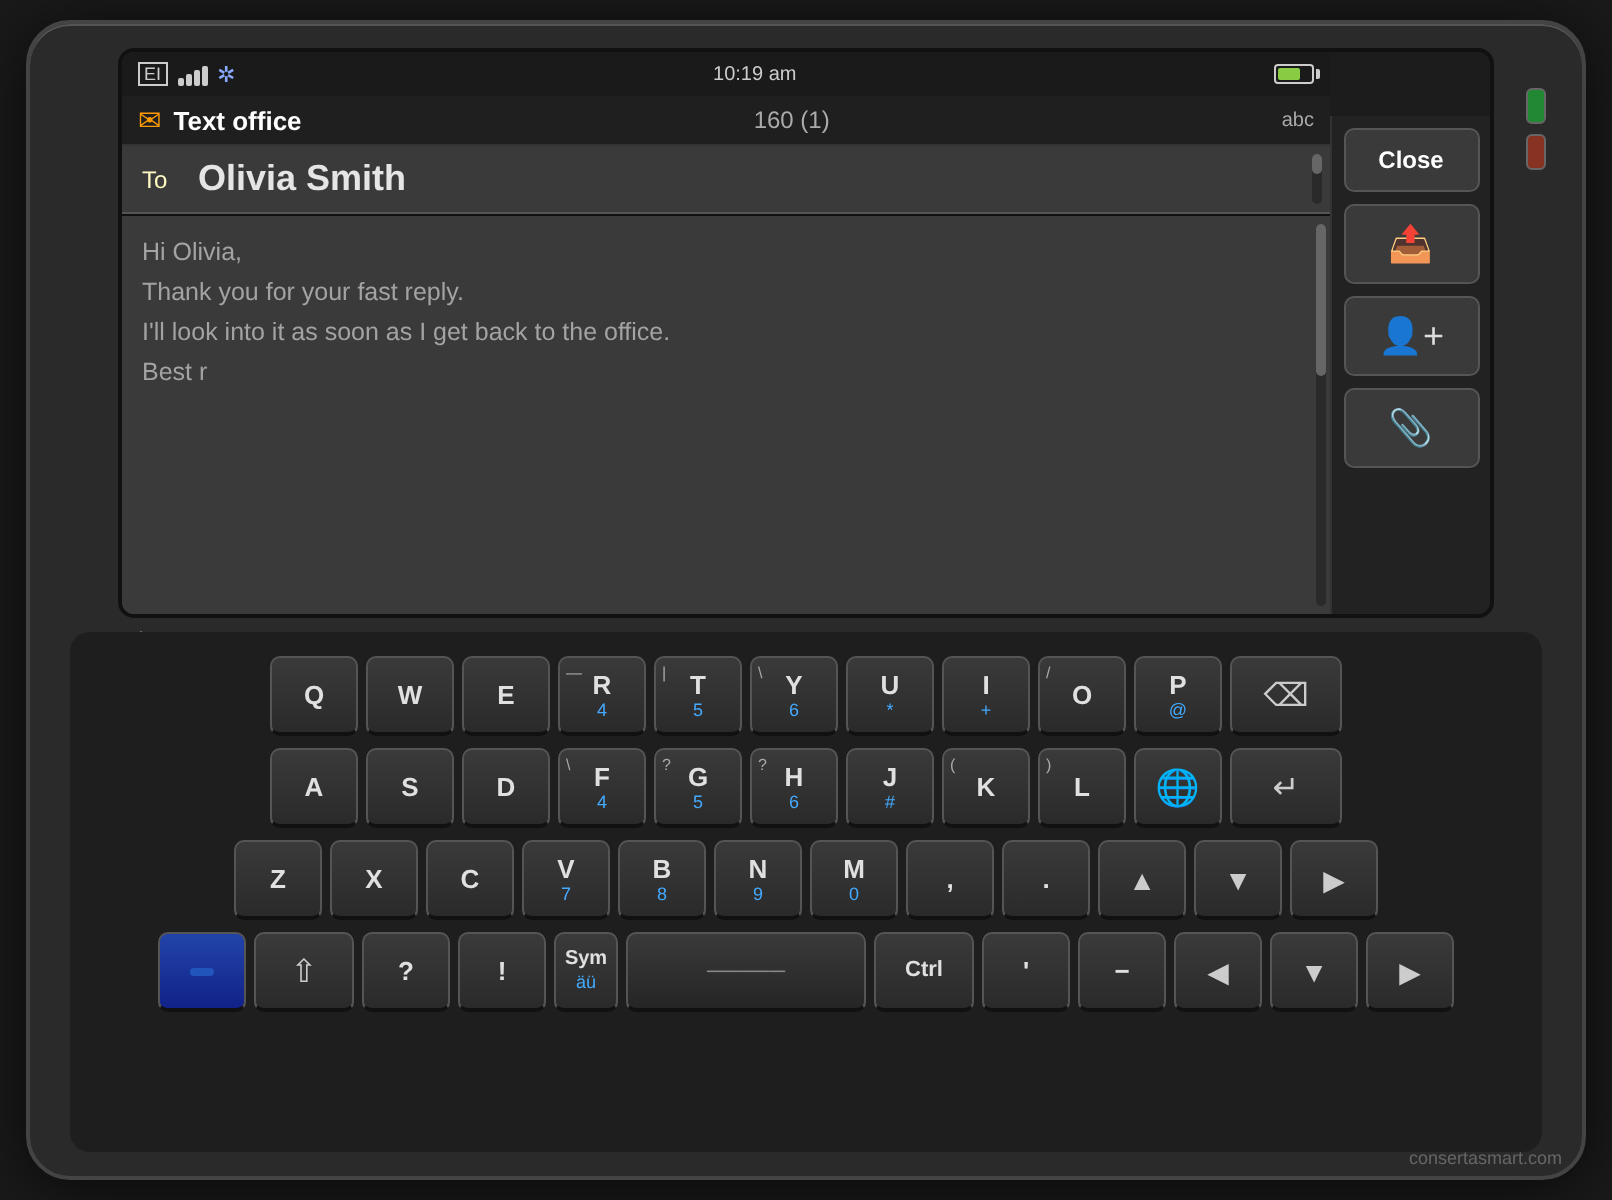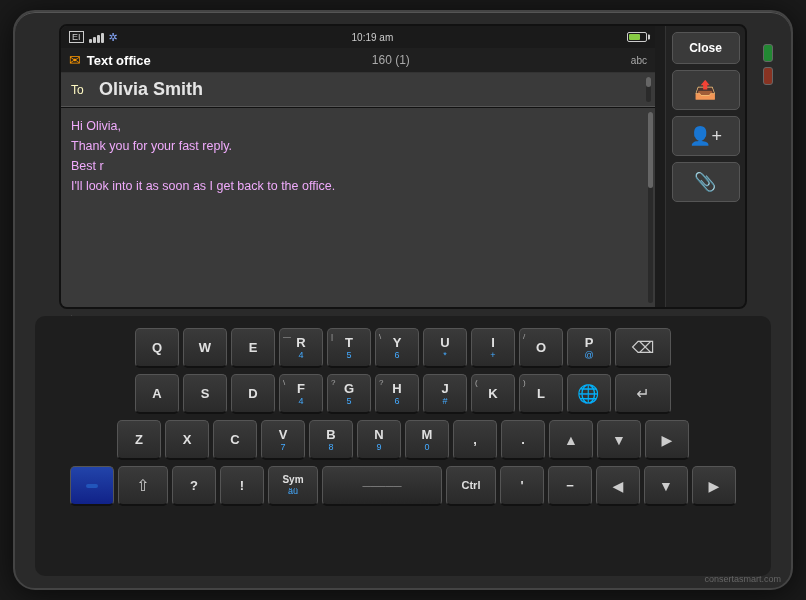--- a/index.html
+++ b/index.html
@@ -43,21 +43,20 @@
       top: 12px;
       left: 44px;
       right: 44px;
       height: 285px;
       background: #1c1c1c;
       border-radius: 8px;
       border: 2px solid #111;
       display: flex;
       flex-direction: row;
       overflow: hidden;
-      gap: 10px;
     }
 
     .screen-main {
       flex: 1;
       background: #2b2b2b;
       display: flex;
       flex-direction: column;
     }
 
     
@@ -181,21 +180,21 @@
     @keyframes blink { 0%,100%{opacity:1} 50%{opacity:0} }
 
     
     .msg-body {
       flex: 1;
       background: #3a3a3a;
       padding: 8px 10px;
       position: relative;
     }
     .msg-body-text {
-      color: #f0abfc;
+      color: #a3a3a3;
       font-size: 12.5px;
       line-height: 1.6;
     }
     .msg-scrollbar {
       position: absolute;
       right: 2px;
       top: 4px;
       bottom: 4px;
       width: 5px;
       background: #2a2a2a;
@@ -211,20 +210,21 @@
     
     .screen-sidebar {
       width: 80px;
       background: #222;
       display: flex;
       flex-direction: column;
       align-items: center;
       padding: 6px 4px;
       gap: 6px;
       border-left: 1px solid #333;
+      margin-top: 32px;
     }
     .sidebar-btn {
       width: 68px;
       background: #3a3a3a;
       border: 1px solid #555;
       border-radius: 5px;
       padding: 8px 4px;
       display: flex;
       align-items: center;
       justify-content: center;
@@ -314,21 +314,21 @@
     }
     .key-enter {
       width: 56px;
       font-size: 16px;
       color: #ccc;
     }
     .key-shift {
       width: 50px;
     }
     .key-sym {
-      width: 50px;
+      width: 32px;
     }
     .key-space {
       width: 120px;
       background: linear-gradient(to bottom, #3a3a3a, #252525);
     }
     .key-ctrl {
       width: 50px;
     }
     .key-globe {
       background: linear-gradient(to bottom, #3a3a3a, #2a2a2a);
@@ -394,22 +394,22 @@
           <div style="width:5px;height:40%;background:#666;border-radius:3px;"></div>
         </div>
       </div>
 
       <div style="height:1px;background:#111;"></div>
 
       <div class="msg-body">
         <div class="msg-body-text">
           <div>Hi Olivia,</div>
           <div>Thank you for your fast reply.</div>
+          <div>I'll look into it as soon as I get back to the office.</div>
           <div>Best r</div>
-          <div>I'll look into it as soon as I get back to the office.</div>
         </div>
         <div class="msg-scrollbar">
           <div class="msg-scrollbar-thumb"></div>
         </div>
       </div>
 
     </div>
 
     <div class="screen-sidebar">
       <div class="sidebar-btn">

